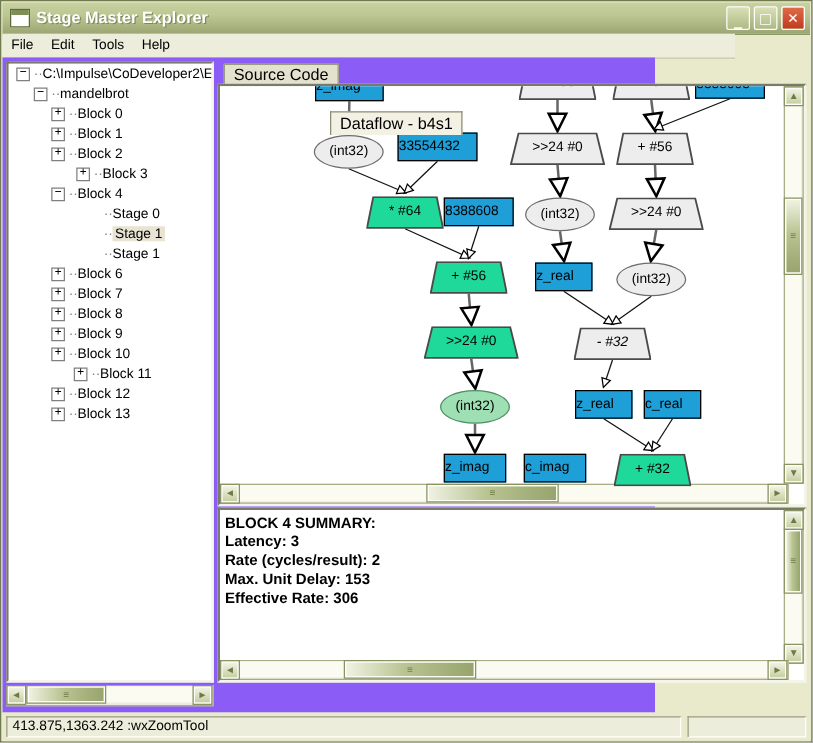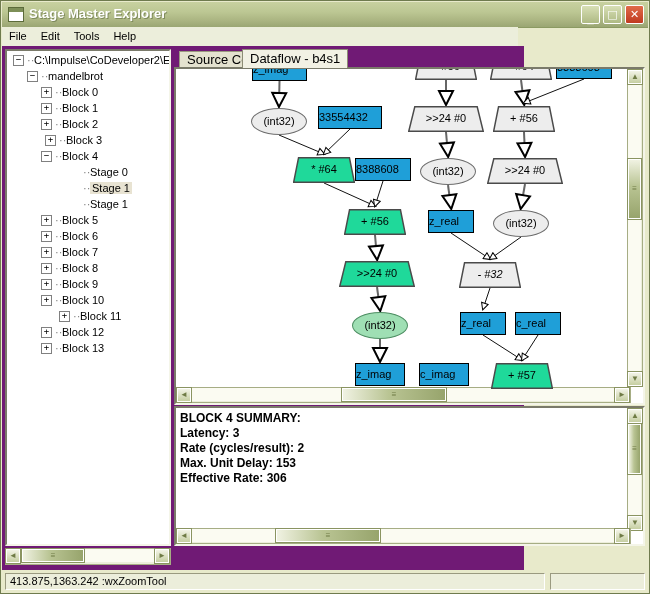--- a/index.html
+++ b/index.html
@@ -34,28 +34,28 @@
     border:1px solid #ffffff;box-sizing:border-box;
     background:linear-gradient(to bottom,#d8dfb5,#aeba84);
     position:relative;border-radius:2px;
   }
   .wbtn.close{background:linear-gradient(to bottom,#e06b4a,#c03a20);}
   .wbtn .g{position:absolute;color:#fff;font-size:11px;font-weight:bold;
     left:0;right:0;top:1px;text-align:center;line-height:15px;font-family:"DejaVu Sans",sans-serif;}
   .wbtn.min .g{top:3px;font-size:13px;}
   
   .menubar{
-    position:absolute;left:1px;top:26px;width:516px;height:19px;
+    position:absolute;left:1px;top:26px;width:586px;height:19px;
     background:#eceedb;border-bottom:1px solid #c3c9a5;
   }
   .menubar span{
     display:inline-block;padding:3px 7px 2px 7px;font-size:11px;color:#000;
   }
   
-  .client{position:absolute;left:1px;top:45px;width:522px;height:524px;background:#701a75;}
+  .client{position:absolute;left:1px;top:45px;width:522px;height:524px;background:#8b5cf6;}
   .sunken{
     background:#fff;border:2px solid;
     border-color:#7a7a6a #f4f5e8 #f4f5e8 #7a7a6a;box-sizing:border-box;
   }
   
   .treepane{position:absolute;left:3px;top:3px;width:166px;height:497px;}
   .treeinner{position:absolute;left:0;top:0;right:0;bottom:0;overflow:hidden;background:#fff;}
   .tnode{position:relative;height:16px;line-height:16px;white-space:nowrap;font-size:11px;}
   .tnode .box{
     display:inline-block;width:9px;height:9px;line-height:7px;text-align:center;
@@ -157,26 +157,25 @@
 
   <div class="client">
 
     <div class="treepane sunken">
       <div class="treeinner" id="tree-root">
           <div class="tnode" style="padding-left:6px"><span class="box">−</span><span class="dash">··</span><span class="lbl">C:\Impulse\CoDeveloper2\E</span></div>
           <div class="tnode" style="padding-left:20px"><span class="box">−</span><span class="dash">··</span><span class="lbl">mandelbrot</span></div>
           <div class="tnode" style="padding-left:34px"><span class="box">+</span><span class="dash">··</span><span class="lbl">Block 0</span></div>
           <div class="tnode" style="padding-left:34px"><span class="box">+</span><span class="dash">··</span><span class="lbl">Block 1</span></div>
           <div class="tnode" style="padding-left:34px"><span class="box">+</span><span class="dash">··</span><span class="lbl">Block 2</span></div>
-          <div class="tnode" style="padding-left:38px"><span class="box">+</span><span class="dash">··</span><span class="lbl">Block 3</span></div>
+          <div class="tnode" style="padding-left:54px"><span class="box">+</span><span class="dash">··</span><span class="lbl">Block 3</span></div>
           <div class="tnode" style="padding-left:34px"><span class="box">−</span><span class="dash">··</span><span class="lbl">Block 4</span></div>
           <div class="tnode" style="padding-left:62px"><span class="nobox"></span><span class="dash">··</span><span class="lbl">Stage 0</span></div>
           <div class="tnode" style="padding-left:62px"><span class="nobox"></span><span class="dash">··</span><span class="lbl sel">Stage 1</span></div>
           <div class="tnode" style="padding-left:62px"><span class="nobox"></span><span class="dash">··</span><span class="lbl">Stage 1</span></div>
-          <div class="tnode" style="padding-left:34px"><span class="box">+</span><span class="dash">··</span><span class="lbl">Block 5</span></div>
           <div class="tnode" style="padding-left:34px"><span class="box">+</span><span class="dash">··</span><span class="lbl">Block 6</span></div>
           <div class="tnode" style="padding-left:34px"><span class="box">+</span><span class="dash">··</span><span class="lbl">Block 7</span></div>
           <div class="tnode" style="padding-left:34px"><span class="box">+</span><span class="dash">··</span><span class="lbl">Block 8</span></div>
           <div class="tnode" style="padding-left:34px"><span class="box">+</span><span class="dash">··</span><span class="lbl">Block 9</span></div>
           <div class="tnode" style="padding-left:34px"><span class="box">+</span><span class="dash">··</span><span class="lbl">Block 10</span></div>
           <div class="tnode" style="padding-left:52px"><span class="box">+</span><span class="dash">··</span><span class="lbl">Block 11</span></div>
           <div class="tnode" style="padding-left:34px"><span class="box">+</span><span class="dash">··</span><span class="lbl">Block 12</span></div>
           <div class="tnode" style="padding-left:34px"><span class="box">+</span><span class="dash">··</span><span class="lbl">Block 13</span></div>
         </div>
     </div>
@@ -186,21 +185,21 @@
       <div class="sbbtn" style="left:1px;top:1px;"><span>◄</span></div>
       <div class="sbthumb" style="left:17px;top:1px;width:62px;height:13px;">
           <span class="grip">≡</span>
         </div>
       <div class="sbbtn" style="left:150px;top:1px;"><span>►</span></div>
     </div>
 
     <div class="rightcol">
       <div class="tabstrip">
         <div class="tab" style="left:5px;">Source Code</div>
-        <div class="tab active" style="left:68px;">Dataflow - b4s1</div>
+        <div class="tab active" style="left:90px;margin-top:40px;">Dataflow - b4s1</div>
       </div>
 
       <div class="diagbox sunken">
         <div class="canvas" id="canvas">
           <svg class="edges" id="edges">
             <defs>
               <marker id="ah" markerWidth="9" markerHeight="9" refX="7" refY="4.5" orient="auto">
                 <path d="M1,1 L8,4.5 L1,8 Z" fill="#ffffff" stroke="#000" stroke-width="1"></path>
               </marker>
             </defs>
@@ -289,21 +288,21 @@
                 <polygon points="9,1 91,1 99,39 1,39" fill="#ededed" stroke="#4a4a4a" stroke-width="1.5" vector-effect="non-scaling-stroke"></polygon>
               </svg>
               <span class="txt">- #32</span>
             </div>
             <div class="node rect" style="left: 284px; top: 243px; width: 46px; background: rgb(31, 159, 216);"><span>z_real</span></div>
             <div class="node rect" style="left: 339px; top: 243px; width: 46px; background: rgb(31, 159, 216);"><span>c_real</span></div>
             <div class="node trap green" style="left: 315px; top: 294px; width: 62px;">
               <svg class="trapborder" viewBox="0 0 100 40" preserveAspectRatio="none">
                 <polygon points="9,1 91,1 99,39 1,39" fill="#1fd99a" stroke="#4a4a4a" stroke-width="1.5" vector-effect="non-scaling-stroke"></polygon>
               </svg>
-              <span class="txt">+ #57</span>
+              <span class="txt">+ #32</span>
             </div>
           </div>
 
         <div class="sbv" style="height:318px;">
           <div class="sb" style="position:absolute;left:0;top:0;width:16px;height:318px;"></div>
           <div class="sbtrack" style="left:1px;top:16px;width:13px;height:286px;"></div>
           <div class="sbbtn" style="left:1px;top:1px;"><span>▲</span></div>
           <div class="sbthumb" style="left:1px;top:90px;width:13px;height:60px;background:linear-gradient(to bottom,#f0f2e2,#b9c493 45%,#97a46c);">
               <span class="grip">≡</span>
             </div>

